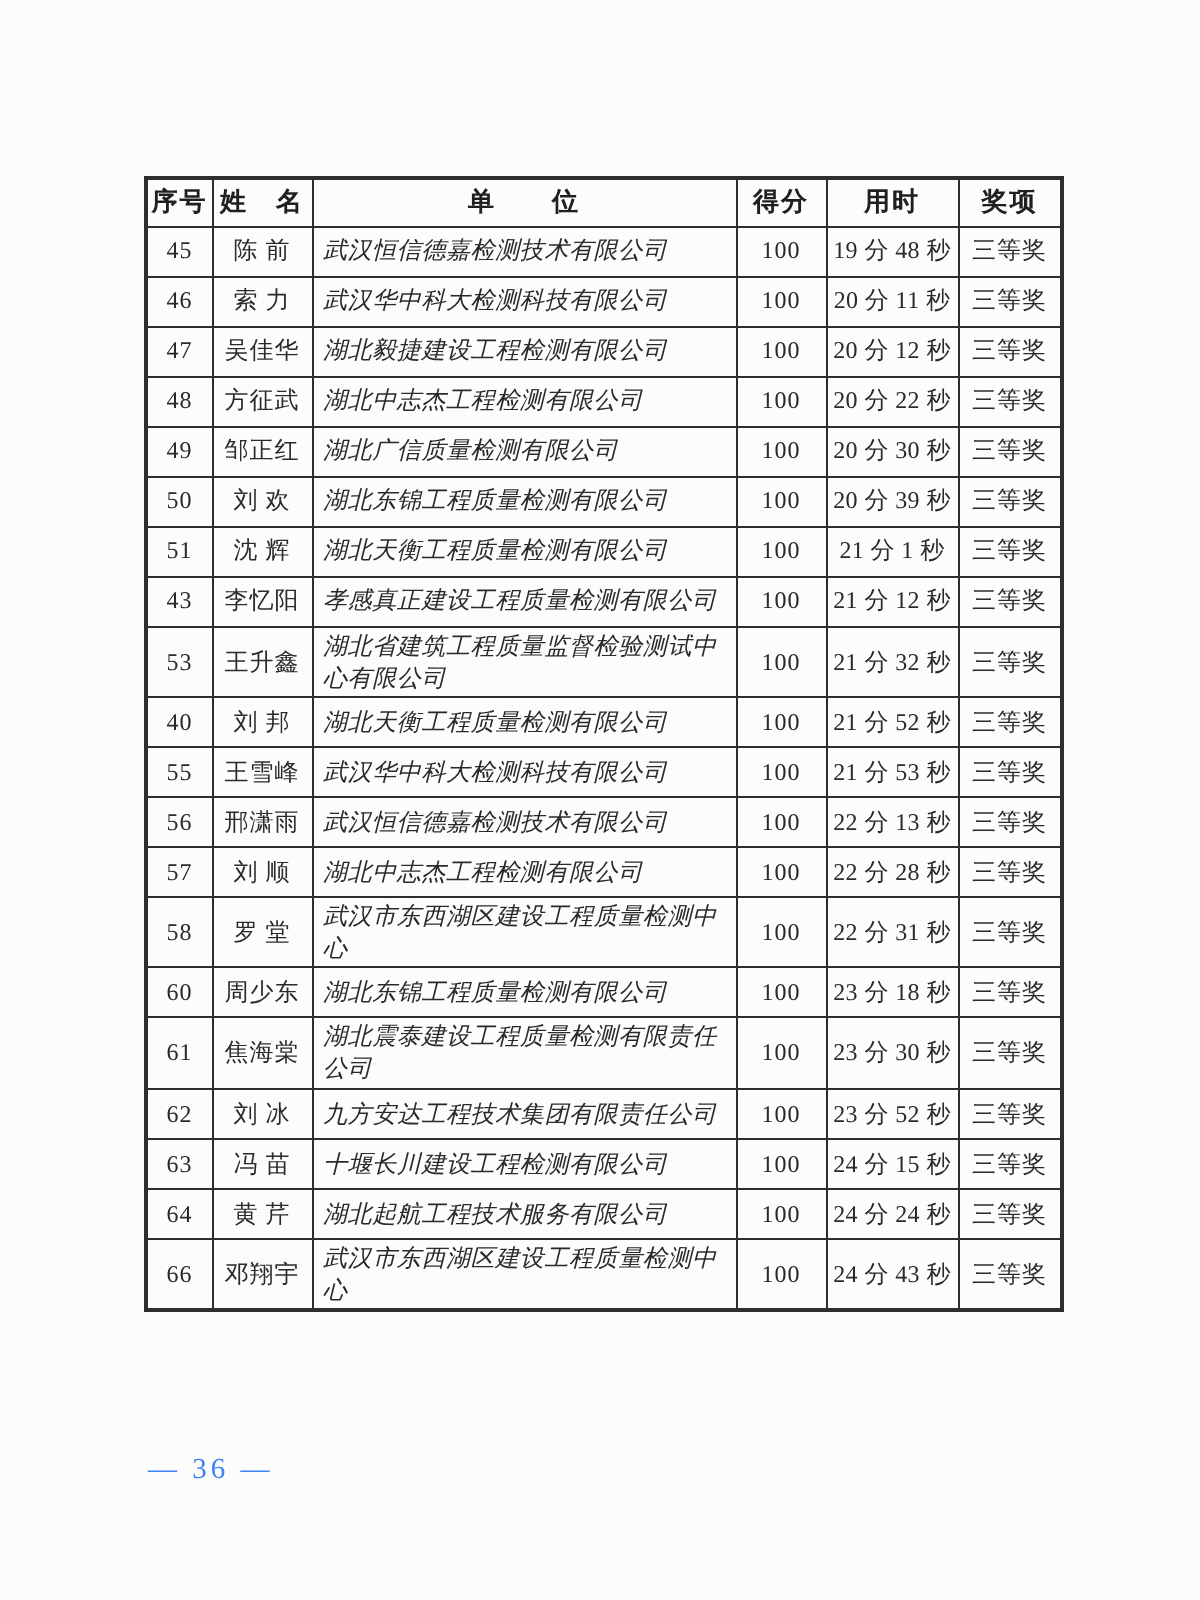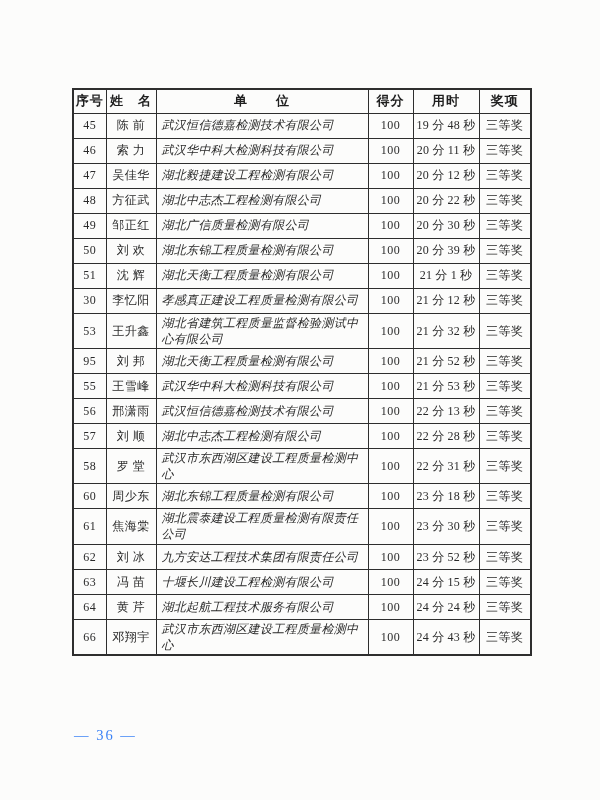--- a/index.html
+++ b/index.html
@@ -149,39 +149,39 @@
     <tr>
       <td class="cell-seq">51</td>
       <td class="cell-name">沈 辉</td>
       <td class="cell-org">湖北天衡工程质量检测有限公司</td>
       <td class="cell-score">100</td>
       <td class="cell-time">21 分 1 秒</td>
       <td class="cell-award">三等奖</td>
     </tr>
 
     <tr>
-      <td class="cell-seq">30</td>
+      <td class="cell-seq">43</td>
       <td class="cell-name">李忆阳</td>
       <td class="cell-org">孝感真正建设工程质量检测有限公司</td>
       <td class="cell-score">100</td>
       <td class="cell-time">21 分 12 秒</td>
       <td class="cell-award">三等奖</td>
     </tr>
 
     <tr>
       <td class="cell-seq">53</td>
       <td class="cell-name">王升鑫</td>
       <td class="cell-org">湖北省建筑工程质量监督检验测试中心有限公司</td>
       <td class="cell-score">100</td>
       <td class="cell-time">21 分 32 秒</td>
       <td class="cell-award">三等奖</td>
     </tr>
 
     <tr>
-      <td class="cell-seq">95</td>
+      <td class="cell-seq">40</td>
       <td class="cell-name">刘 邦</td>
       <td class="cell-org">湖北天衡工程质量检测有限公司</td>
       <td class="cell-score">100</td>
       <td class="cell-time">21 分 52 秒</td>
       <td class="cell-award">三等奖</td>
     </tr>
 
     <tr>
       <td class="cell-seq">55</td>
       <td class="cell-name">王雪峰</td>

